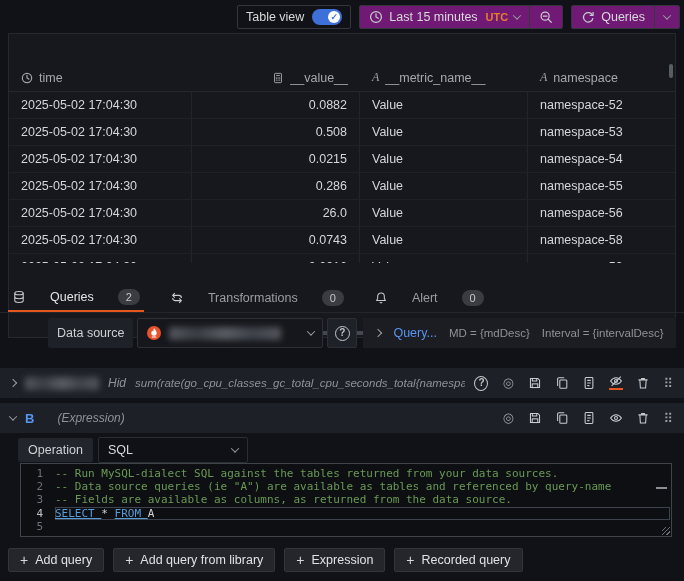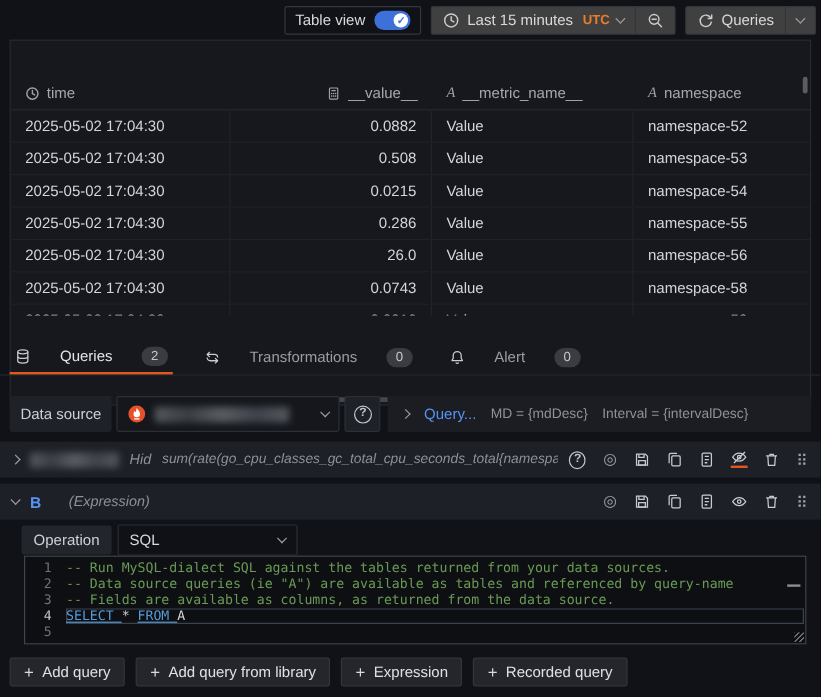--- a/index.html
+++ b/index.html
@@ -9,21 +9,21 @@
     background: #111217; overflow: hidden;
     font-family: "Liberation Sans", sans-serif;
     color: #d8d9da; font-size: 12.5px;
   }
   svg { display:block; }
 
   
   .topbar { position:absolute; top:5px; left:0; right:4px; height:24px;
     display:flex; justify-content:flex-end; align-items:center; gap:8px; }
   .tb-box { display:flex; align-items:center; height:24px;
-    background:#404040; border:1px solid #33363c; border-radius:2px; color:#d8d9da; }
+    background:#701a75; border:1px solid #33363c; border-radius:2px; color:#d8d9da; }
   .tv-group { gap:8px; padding:0 8px; background:transparent; }
   .tv-label { font-weight:500; }
   .toggle { position:relative; width:30px; height:16px; border-radius:9px; background:#3d71d9; cursor:pointer; }
   .toggle .knob { position:absolute; top:2px; right:2px; width:12px; height:12px; border-radius:50%;
     background:#fff; color:#3d71d9; font-size:9px; line-height:12px; text-align:center; font-weight:bold; }
   .btn-seg { display:flex; align-items:center; gap:6px; padding:0 9px; height:100%; cursor:pointer; }
   .seg-divider { width:1px; align-self:stretch; background:#33363c; }
   .utc { color:#e87d2c; font-size:11px; font-weight:bold; margin-left:2px; }
   .chev { display:inline-block; width:6px; height:6px;
     border-right:1.6px solid currentColor; border-bottom:1.6px solid currentColor; }
@@ -53,21 +53,21 @@
 
   
   .tabbar { position:absolute; top:283px; left:0; right:0; height:30px;
     border-bottom:1px solid #24262c; display:flex; align-items:stretch; padding-left:8px; gap:22px; }
   .tab { display:flex; align-items:center; gap:24px; color:#9a9da2; cursor:pointer; padding:0 4px; }
   .tab.active { color:#e3e4e6; border-bottom:2px solid #e4581e; }
   .badge { background:#3a3c42; color:#c5c7ca; border-radius:9px; font-size:11px;
     padding:1px 8px; line-height:14px; }
 
   
-  .ds-row { position:absolute; top:330px; left:8px; right:8px; height:30px; display:flex; align-items:flex-start; }
+  .ds-row { position:absolute; top:318px; left:8px; right:8px; height:30px; display:flex; align-items:flex-start;padding-left:40px; }
   .chip { background:#1e2127; height:30px; display:flex; align-items:center; padding:0 9px;
     border-radius:2px; color:#ced0d3; }
   .ds-select { display:flex; align-items:center; gap:7px; width:186px; height:30px; margin-left:4px;
     background:#15171c; border:1px solid #2c2f35; border-radius:2px; padding:0 8px; cursor:pointer; }
   .redacted { height:13px; border-radius:2px; filter:blur(3px);
     background:linear-gradient(90deg,#55585e,#3a3d43,#5a5d63,#3f424a,#54575d); }
   .ds-help { width:30px; height:30px; margin-left:4px; display:flex; align-items:center; justify-content:center;
     background:#1e2127; border:1px solid #2c2f35; border-radius:2px; cursor:pointer; }
   .circle-q { width:15px; height:15px; border:1.3px solid #c3c5c9; border-radius:50%;
     font-size:10px; line-height:12px; text-align:center; color:#c3c5c9; font-weight:bold; }

